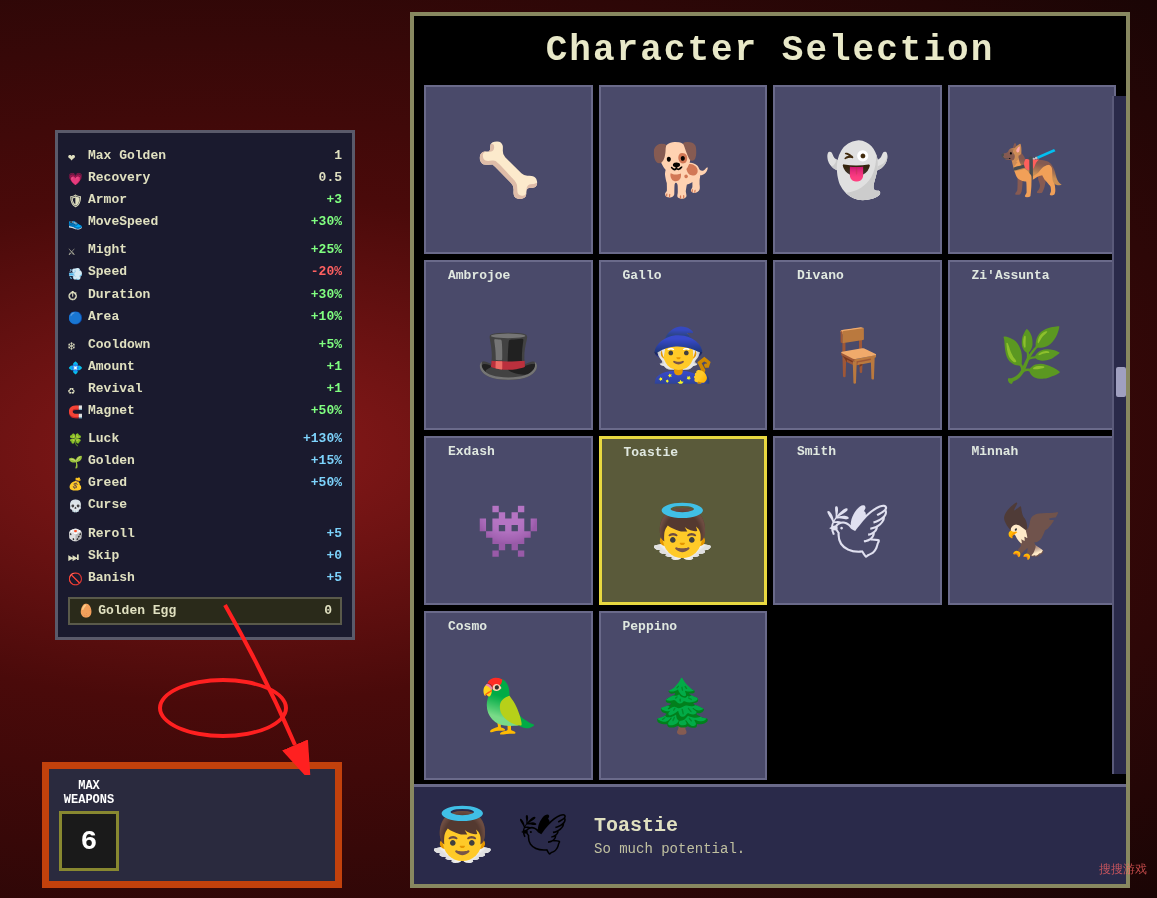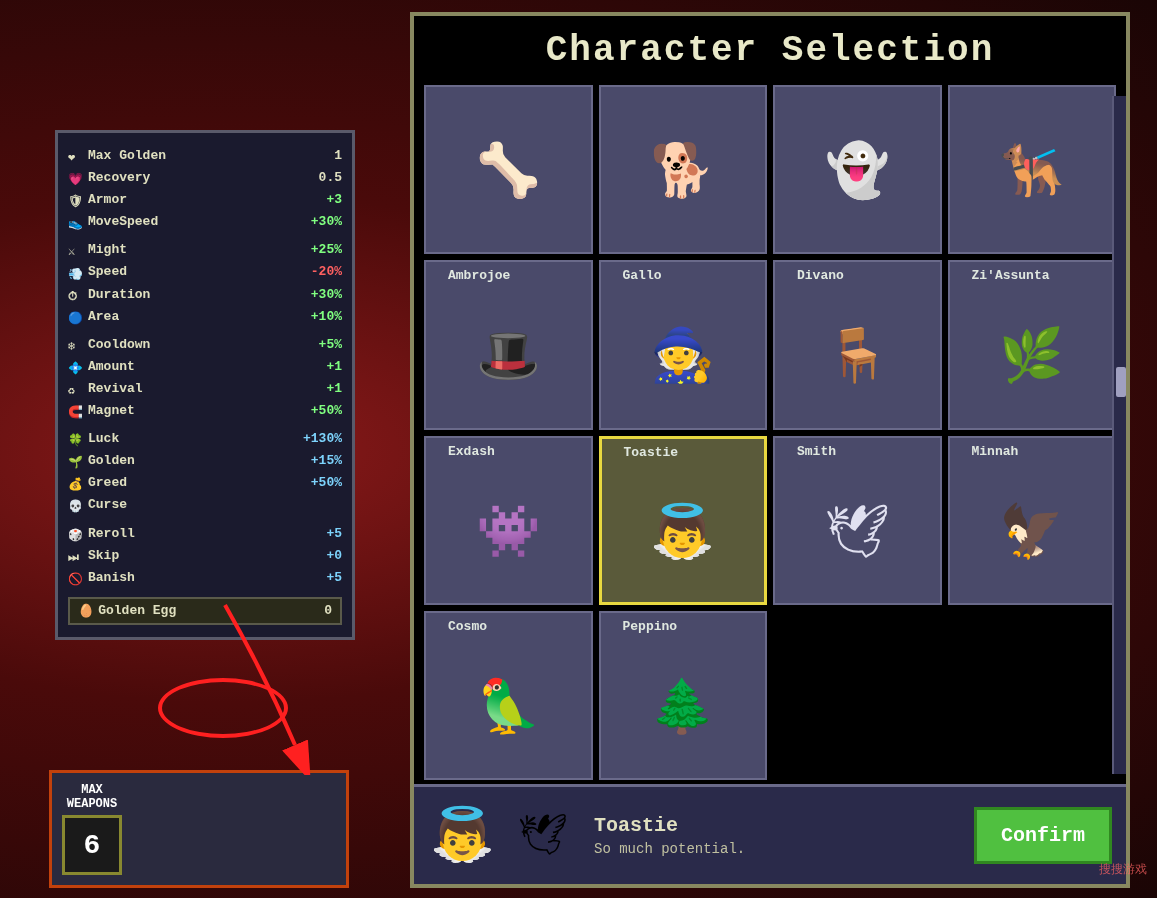--- a/index.html
+++ b/index.html
@@ -70,25 +70,25 @@
       margin-top: 8px;
       border: 2px solid #5a5a4a;
       padding: 4px 8px;
       background: #2a2a1a;
       font-size: 13px;
       font-weight: bold;
     }
 
     .bottom-panel {
       position: absolute;
-      left: 49px;
+      left: 42px;
       bottom: 10px;
       width: 300px;
       background: #2a2a3e;
-      border: 3px solid #c2410c;
+      border: 7px solid #c2410c;
       padding: 10px;
       z-index: 2;
     }
 
     .bottom-panel-row {
       display: flex;
       gap: 20px;
     }
 
     .bottom-section {
@@ -590,17 +590,16 @@
         <span style="font-size:52px; color:#ffaaaa;">👼</span>
       </div>
       <div class="info-sprite-box">
         <span style="font-size:40px;">🕊</span>
       </div>
     </div>
     <div class="info-text-area">
       <div class="info-char-name">Toastie</div>
       <div class="info-desc">So much potential.</div>
     </div>
-    <button class="confirm-btn">Confirm</button>
   </div>
 </div>
 
 <div class="watermark">搜搜游戏</div>
 
 </body></html>

